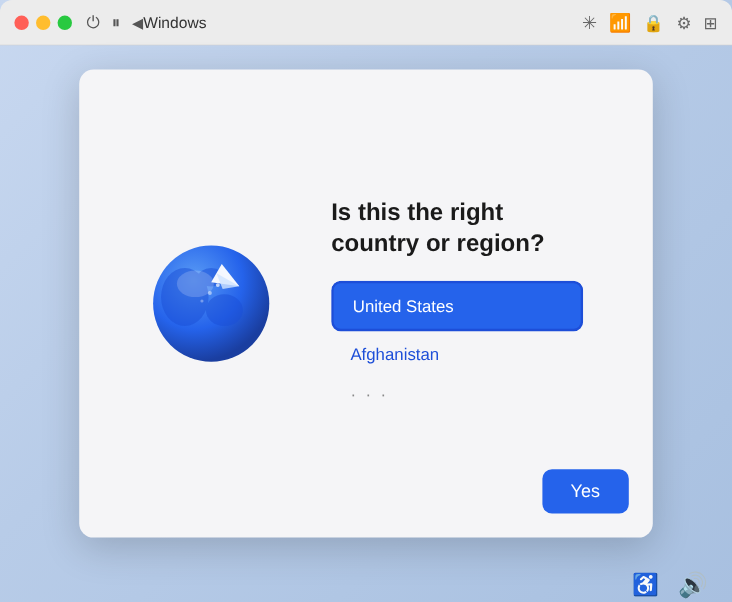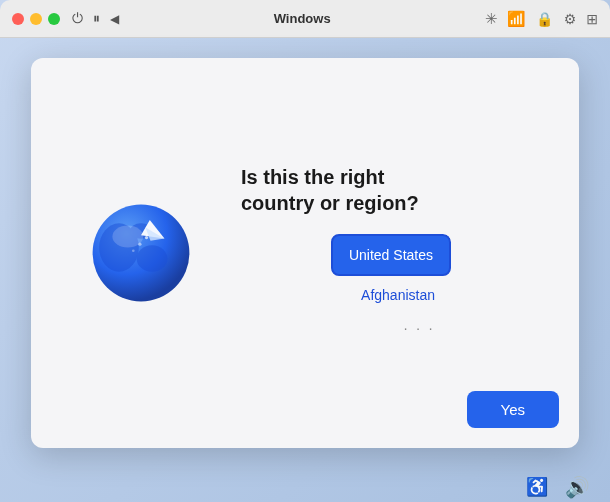--- a/index.html
+++ b/index.html
@@ -45,24 +45,23 @@
       display: flex;
       gap: 10px;
       margin-left: 12px;
       align-items: center;
       color: #666;
       font-size: 13px;
     }
 
     .titlebar-title {
       flex: 1;
-      text-align: center;
       font-size: 13px;
       color: #333;
-      font-weight: 700;
+      font-weight: 400;
     }
 
     .titlebar-icons-right {
       display: flex;
       gap: 10px;
       align-items: center;
       color: #666;
       font-size: 13px;
     }
 
@@ -71,21 +70,21 @@
       flex: 1;
       display: flex;
       align-items: center;
       justify-content: center;
       padding: 20px;
     }
 
     .window-card {
       background: #f5f5f7;
       border-radius: 12px;
-      width: 548px;
+      width: 478px;
       height: 390px;
       box-shadow: 0 8px 32px rgba(0,0,0,0.18);
       display: flex;
       align-items: center;
       justify-content: center;
       position: relative;
       overflow: hidden;
     }
 
     .card-inner {
@@ -127,21 +126,20 @@
       max-width: 220px;
     }
 
     .country-list {
       display: flex;
       flex-direction: column;
       gap: 0;
       border-radius: 8px;
       overflow: hidden;
       width: 210px;
-      align-items: flex-end;
     }
 
     .country-item {
       padding: 11px 16px;
       font-size: 14px;
       cursor: pointer;
       color: #1a1a1a;
       background: transparent;
       border-radius: 6px;
     }
@@ -168,21 +166,21 @@
 
     
     .yes-button {
       position: absolute;
       bottom: 20px;
       right: 20px;
       background: #2563eb;
       color: #fff;
       border: none;
       border-radius: 8px;
-      padding: 10px 34px;
+      padding: 10px 24px;
       font-size: 15px;
       font-weight: 500;
       cursor: pointer;
     }
 
     
     .bottom-bar {
       height: 38px;
       display: flex;
       align-items: center;

